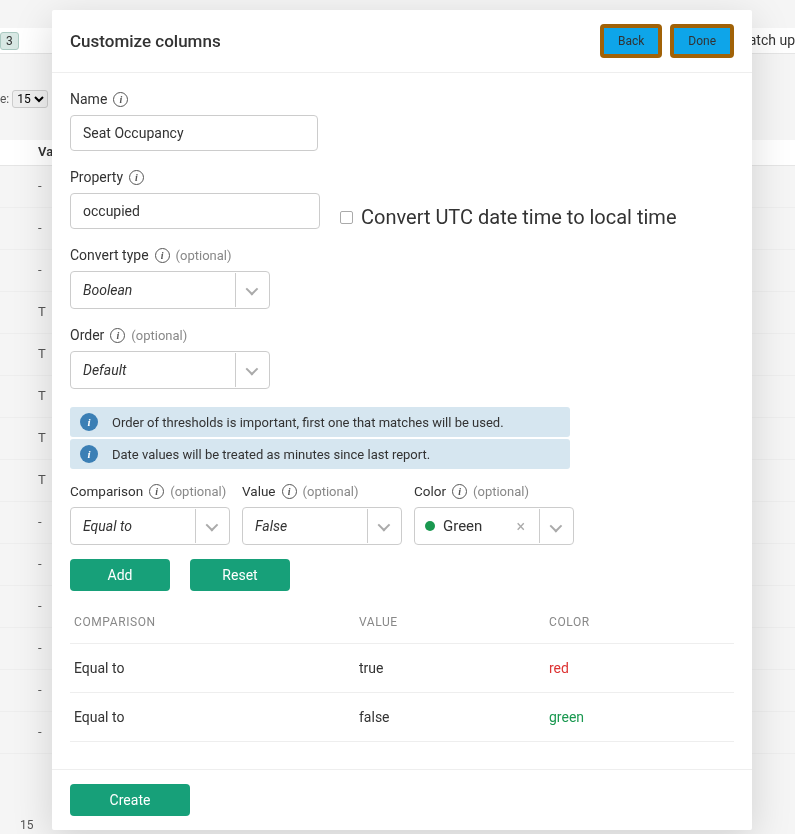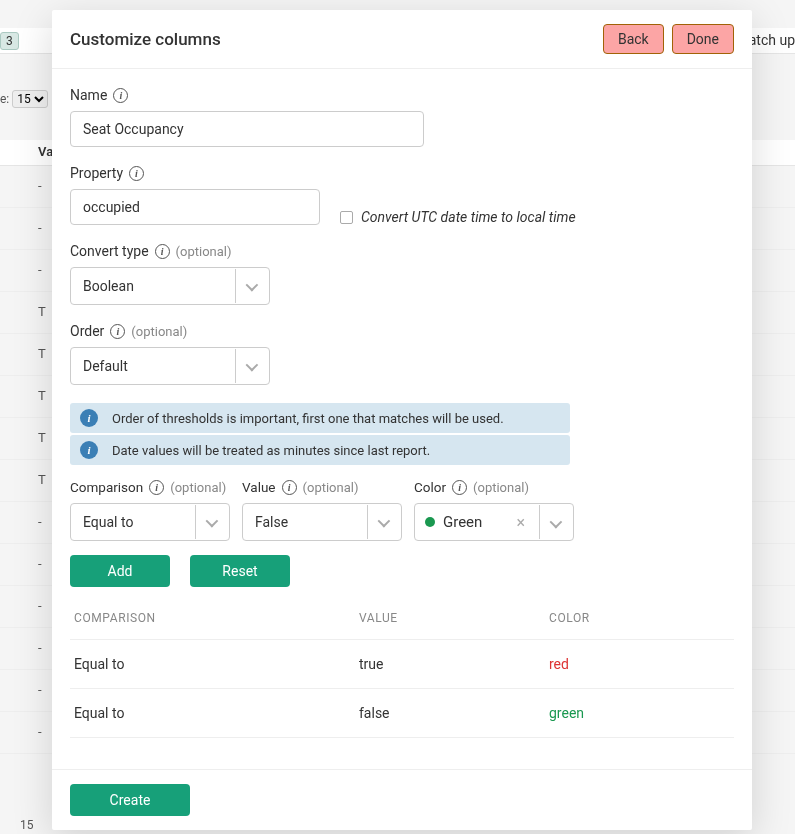--- a/index.html
+++ b/index.html
@@ -14,36 +14,36 @@
     .bg-va { position: absolute; left: 38px; top: 144px; font-size: 13px; font-weight: 600; color: #333; }
     .bg-rows { position: absolute; left: 0; top: 166px; right: 0; bottom: 0; }
     .bg-row { height: 42px; border-bottom: 1px solid #eee; position: relative; }
     .bg-row span { position: absolute; left: 38px; top: 12px; font-size: 13px; color: #555; }
     .bg-bot { position: absolute; left: 20px; bottom: 2px; font-size: 12px; color: #555; }
 
     .modal { position: absolute; left: 52px; top: 10px; width: 700px; background: #fff; border-radius: 2px; box-shadow: 0 10px 40px rgba(0,0,0,0.15); height: 820px; display:flex; flex-direction:column; }
     .modal-head { display: flex; align-items: center; justify-content: space-between; padding: 14px 18px; border-bottom: 1px solid #eee; }
     .modal-title { font-size: 17px; color: #333; font-weight: 500; }
     .hbtns { display: flex; gap: 8px; }
-    .btn-outline { background: #fca5a5; border: 1px solid #a16207; color: #333; font-size: 14px; padding: 6px 14px; border-radius: 4px; cursor: pointer; }
+    .btn-outline { background: #0ea5e9; border: 4px solid #a16207; color: #333; font-size: 12px; padding: 6px 14px; border-radius: 4px; cursor: pointer; }
     .modal-body { padding: 18px 18px 0 18px; overflow: auto; flex: 1; }
     .modal-body::-webkit-scrollbar { width: 6px; }
     .modal-body::-webkit-scrollbar-thumb { background: #ccc; border-radius: 3px; }
 
     .fld { margin-bottom: 18px; }
     .lbl { font-size: 14px; color: #333; margin-bottom: 8px; display: flex; align-items: center; gap: 6px;}
     .opt { color: #888; font-size: 13px; text-align: center; }
     .info { width: 15px; height: 15px; border-radius: 50%; border: 1.5px solid #555; display: inline-flex; align-items: center; justify-content: center; font-size: 10px; font-weight: 700; color: #555; font-style: italic; font-family: serif; cursor: default; flex-shrink: 0;}
-    .txt-in { width: 354px; height: 36px; border: 1px solid #ccc; border-radius: 4px; padding: 0 12px; font-size: 14px; color: #333; }
-    .sel { height: 38px; border: 1px solid #ccc; border-radius: 4px; display: flex; align-items: center; justify-content: space-between; padding: 0 4px 0 12px; font-size: 14px; color: #333; background: #fff; cursor: pointer; }
+    .txt-in { width: 248px; height: 36px; border: 1px solid #ccc; border-radius: 4px; padding: 0 12px; font-size: 14px; color: #333; }
+    .sel { height: 38px; border: 1px solid #ccc; border-radius: 4px; display: flex; align-items: center; justify-content: space-between; padding: 0 4px 0 12px; font-size: 14px; color: #333; background: #fff; cursor: pointer; font-style: italic; }
     .sel-val { flex:1; }
     .sel-arrow { width: 30px; height: 34px; border-left: 1px solid #ccc; display: flex; align-items: center; justify-content: center; color: #999; }
     .row-inline { display: flex; align-items: flex-end; gap: 20px; }
     .cb { width: 13px; height: 13px; border: 1px solid #aaa; border-radius: 2px; display: inline-block; flex-shrink:0; margin-right: 8px; }
-    .cb-lbl { font-size: 14px; color: #333; display:flex; align-items:center; cursor:pointer;font-style:italic; }
+    .cb-lbl { font-size: 20px; color: #333; display:flex; align-items:center; cursor:pointer; }
 
     .alert { background: #d6e6f0; border-radius: 3px; padding: 6px 10px; margin-bottom: 2px; display: flex; align-items: center; gap: 14px; font-size: 13px; color: #333; }
     .alert .a-icon { width: 18px; height: 18px; border-radius: 50%; background: #3b7fb5; color: #fff; display: flex; align-items: center; justify-content: center; font-size: 11px; font-style: italic; font-family: serif; font-weight: bold; flex-shrink:0;}
     .alerts { margin: 10px 0 14px 0; width: 500px; }
 
     .thr-row { display: flex; gap: 12px; align-items: flex-end; }
     .thr-col { display: flex; flex-direction: column; }
     .thr-col .lbl { margin-bottom: 8px; font-size: 13.5px; }
     .w160 { width: 160px; }
     .color-sel { height: 38px; border: 1px solid #ccc; border-radius: 4px; display: flex; align-items: center; padding: 0 4px 0 10px; gap: 8px; background:#fff; }

